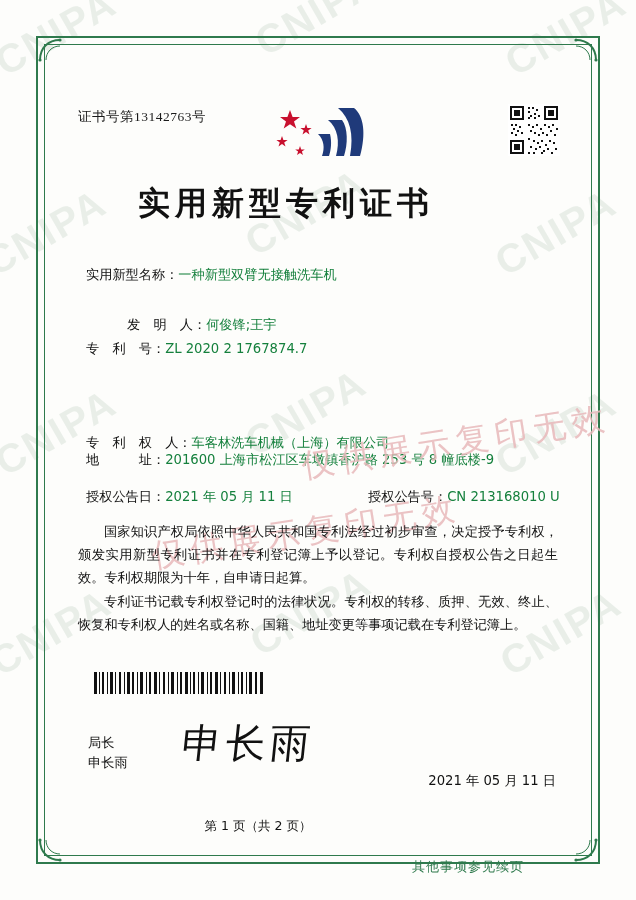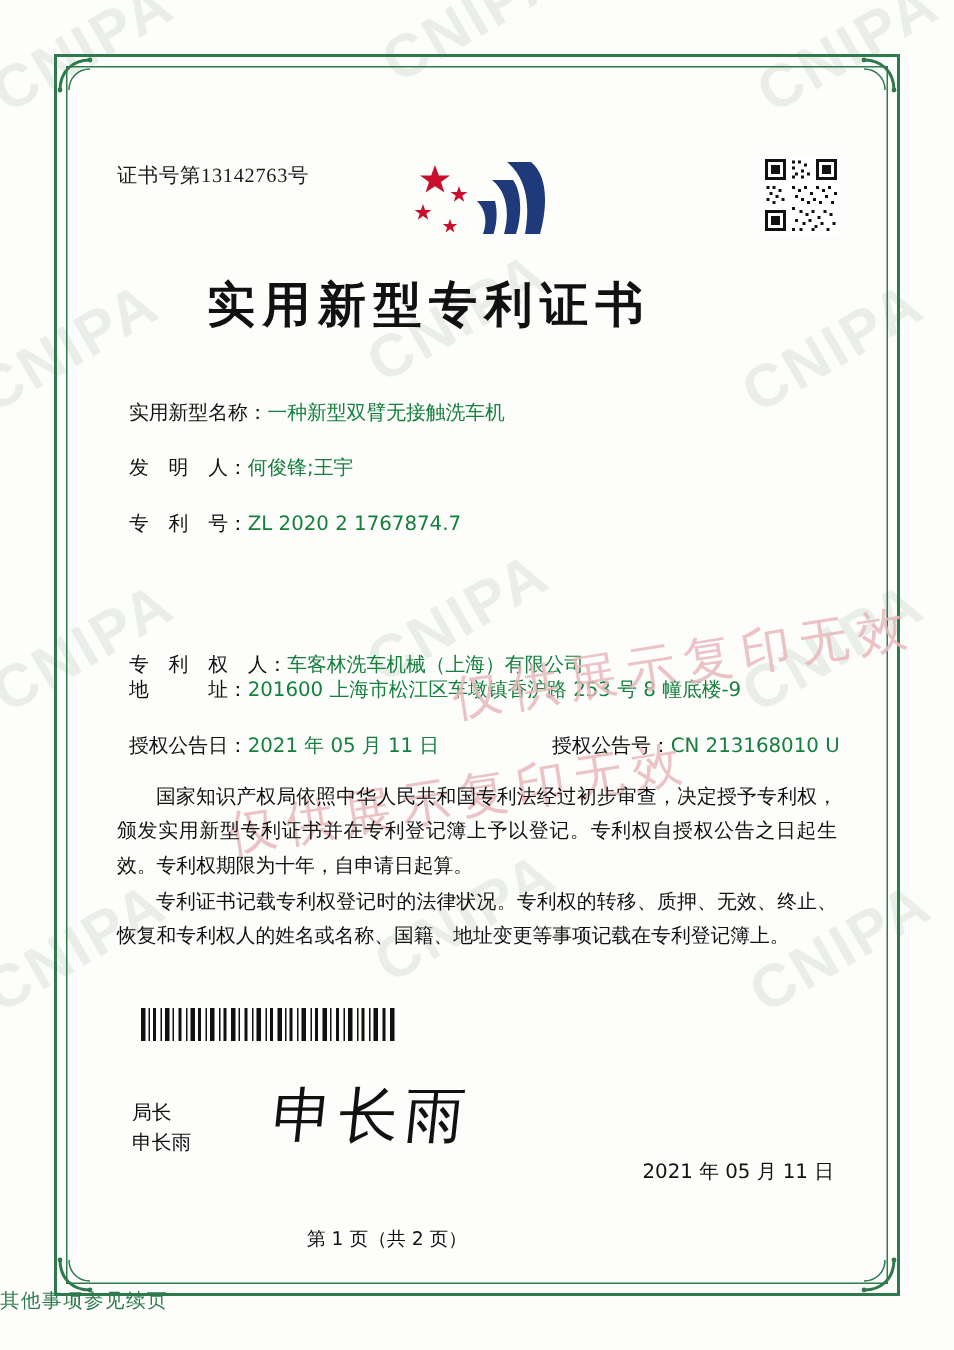--- a/index.html
+++ b/index.html
@@ -137,21 +137,21 @@
     color: #111;
     white-space: nowrap;
     font-family: "DejaVu Sans", sans-serif;
   }
   .label {
     display: inline-block;
     color: #111;
   }
   .value { color: #15803d; }
   .f1 { top: 266px; }
-  .f2 { top: 303px; }
+  .f2 { top: 316px; margin-left: 41px; }
   .f3 { top: 340px; text-align: right; }
   .f4 { top: 377px; }
   .f5 { top: 434px; text-align: right; }
   .f6 { top: 451px; }
   .f7 { top: 488px; }
   .pub-right {
     position: absolute;
     left: 368px;
     top: 488px;
     font-size: 13.2px;
@@ -220,21 +220,21 @@
     text-align: center;
     font-size: 12.5px;
     color: #111;
     font-family: "DejaVu Sans", sans-serif;
   }
   .footer-note {
     position: absolute;
     left: 0;
     top: 858px;
     width: 524px;
-    text-align: left;
+    text-align: right;
     font-size: 13px;
     letter-spacing: 1px;
     color: #2f7a4d;
     font-family: "DejaVu Sans", sans-serif;
   }
 </style>
 </head>
 <body>
 
 <div class="page">

